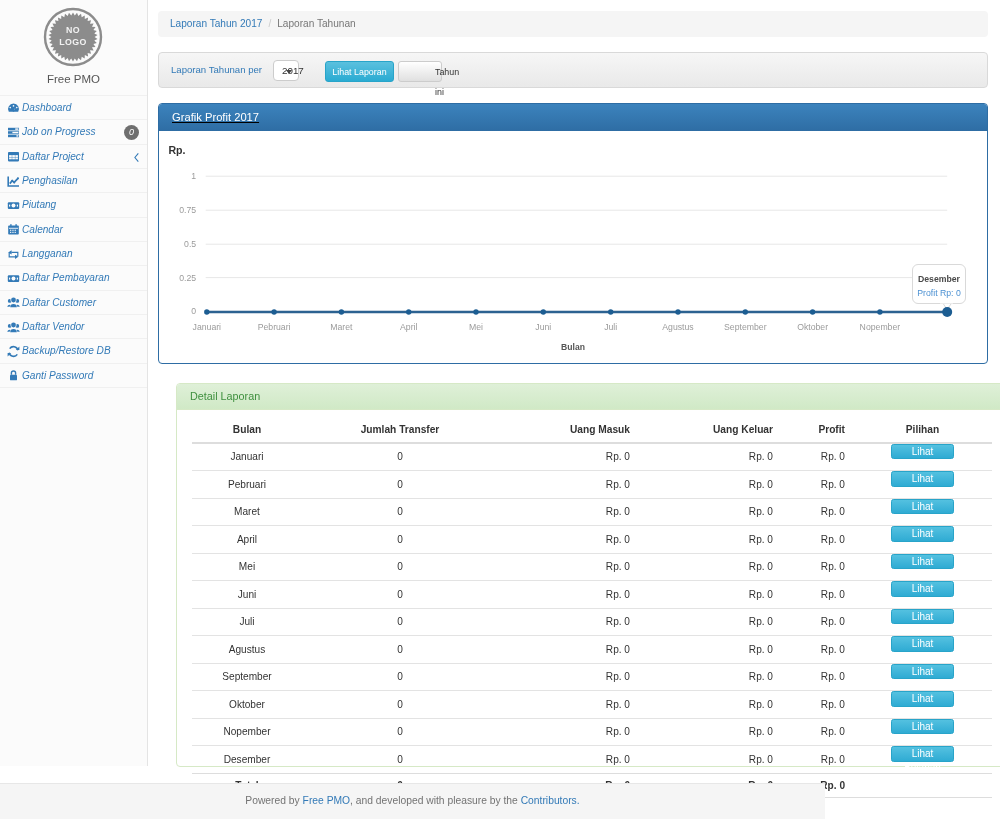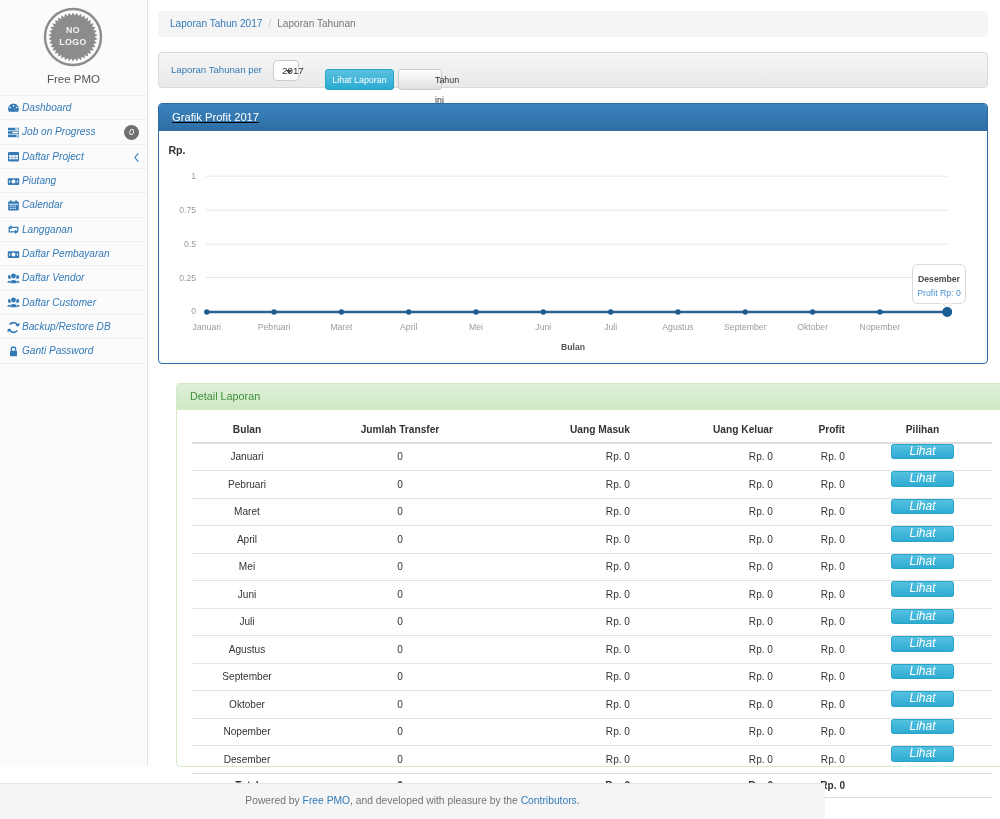--- a/index.html
+++ b/index.html
@@ -10,35 +10,35 @@
 #menu .mt { position:absolute; left:22px; top:0; font-size:10.1px; color:#337ab7; white-space:nowrap; }
 .badge { position:absolute; right:8px; top:5px; width:15px; height:14.5px; background:#6f6f6f; border-radius:8px; color:#fff; font-size:9px; line-height:14.5px; text-align:center; }
 .chev { position:absolute; right:7px; top:7px; }
 #crumb { position:absolute; left:158px; top:11px; width:830px; height:26px; background:#f5f5f5; border-radius:4px; font-size:10.1px; line-height:26px; padding-left:12px; color:#777; }
 #crumb a { color:#337ab7; text-decoration:none; }
 #crumb .sep { color:#ccc; padding:0 6px; }
 #fpanel { position:absolute; left:158px; top:52px; width:830px; height:36px; border:1px solid #d9d9d9; border-radius:4px; background:linear-gradient(to bottom,#f6f6f6,#e9e9e9); }
 #fpanel .lbl { position:absolute; left:12px; top:0; line-height:34px; font-size:9.6px; font-weight:normal; color:#337ab7; }
 #fsel { position:absolute; left:114px; top:7px; width:26px; height:21px; background:#fff; border:1px solid #ccc; border-radius:4px; font-size:9.8px; color:#333; line-height:19px; padding-left:8px; }
 #fsel svg { position:absolute; right:6px; top:8.5px; }
-.btn { position:absolute; top:7.5px; height:21.5px; border-radius:3px; font-size:8.9px; text-align:center; line-height:20px;margin-top:8px; }
+.btn { position:absolute; top:7.5px; height:21.5px; border-radius:3px; font-size:8.9px; text-align:center; line-height:20px; }
 #btn1 { left:166px; width:69px; background:linear-gradient(to bottom,#5bc0de,#2aabd2); border:1px solid #28a4c9; color:#fff; }
 #btn2 { left:239px; width:44px; background:linear-gradient(to bottom,#fff,#e0e0e0); border:1px solid #ccc; color:#333;padding-left:36px; }
 #cpanel { position:absolute; left:158px; top:103px; width:830px; height:261px; border:1px solid #2e6da4; border-radius:4px; background:#fff;text-decoration:underline; }
 #cpanel .hd { height:26.5px; background:linear-gradient(to bottom,#3c83bd,#2e6da4); border-radius:3px 3px 0 0; color:#fff; font-size:11.2px; line-height:26.5px; padding-left:13px; }
 #chart { position:absolute; left:0; top:27px; }
 #dpanel { position:absolute; left:176px; top:383px; width:830px; height:384px; border:1px solid #d6e9c6; border-radius:4px; background:#fff; }
 #dpanel .hd { height:26px; background:linear-gradient(to bottom,#dff0d8,#d0e9c6); border-radius:3px 3px 0 0; color:#3f903f; font-size:10.8px; line-height:25px; padding-left:13px; border-bottom:1px solid #d6e9c6; }
 #tbl { margin:8px 14px 0 15px; width:800px; border-collapse:collapse; font-size:10.1px; color:#333; table-layout:fixed; }
 #tbl th { font-size:10.2px; height:24.5px; border-bottom:2px solid #ddd; font-weight:bold; padding:0 8px; }
 #tbl td { height:24.2px; border-top:1px solid #e3e3e3; padding:0 8px; text-align:center; }
 #tbl tr:first-child td { border-top:none; }
 #tbl .r { text-align:right; }
 #tbl .tot td { font-weight:bold; border-top:1px solid #ddd; border-bottom:1px solid #ddd; }
-.btnb { display:inline-block; width:63px; height:15.5px; background:linear-gradient(to bottom,#54c1e0,#2fabd3); border:1px solid #28a4c9; border-radius:2.5px; color:#fff; font-size:12px; line-height:13.5px;font-style:italic; }
+.btnb { display:inline-block; width:63px; height:15.5px; background:linear-gradient(to bottom,#54c1e0,#2fabd3); border:1px solid #28a4c9; border-radius:2.5px; color:#fff; font-size:10px; line-height:13.5px; }
 #footer { position:absolute; left:0; top:783px; width:825px; height:36px; background:#f5f5f5; border-top:1px solid #e7e7e7; text-align:center; font-size:10.3px; color:#737373; line-height:34px; }
 #footer a { color:#337ab7; text-decoration:none; }
 </style></head>
 <body>
 <div id="side">
 <svg width="60" height="60" viewBox="0 0 60 60" style="position:absolute;left:43px;top:7px">
 <circle cx="30" cy="30" r="28" fill="none" stroke="#8c8c8c" stroke-width="2.4"></circle>
 <polygon points="30.0,5.4 31.8,8.5 34.0,5.7 35.3,9.1 38.0,6.7 38.7,10.2 41.7,8.4 41.8,11.9 45.1,10.6 44.6,14.1 48.1,13.3 47.0,16.7 50.6,16.5 49.0,19.7 52.5,20.1 50.4,23.0 53.8,24.0 51.3,26.4 54.5,28.0 51.6,30.0 54.5,32.0 51.3,33.6 53.8,36.0 50.4,37.0 52.5,39.9 49.0,40.3 50.6,43.5 47.0,43.3 48.1,46.7 44.6,45.9 45.1,49.4 41.8,48.1 41.7,51.6 38.7,49.8 38.0,53.3 35.3,50.9 34.0,54.3 31.8,51.5 30.0,54.6 28.2,51.5 26.0,54.3 24.7,50.9 22.0,53.3 21.3,49.8 18.3,51.6 18.2,48.1 14.9,49.4 15.4,45.9 11.9,46.7 13.0,43.3 9.4,43.5 11.0,40.3 7.5,39.9 9.6,37.0 6.2,36.0 8.7,33.6 5.5,32.0 8.4,30.0 5.5,28.0 8.7,26.4 6.2,24.0 9.6,23.0 7.5,20.1 11.0,19.7 9.4,16.5 13.0,16.7 11.9,13.3 15.4,14.1 14.9,10.6 18.2,11.9 18.3,8.4 21.3,10.2 22.0,6.7 24.7,9.1 26.0,5.7 28.2,8.5" fill="#8c8c8c"></polygon>
 <text x="30" y="26" text-anchor="middle" font-family="Liberation Sans, sans-serif" font-size="8.8" font-weight="bold" letter-spacing="0.4" fill="#f2f2f2">NO</text>
 <text x="30" y="38" text-anchor="middle" font-family="Liberation Sans, sans-serif" font-size="8.8" font-weight="bold" letter-spacing="0.4" fill="#f2f2f2">LOGO</text>
@@ -78,20 +78,30 @@
           <rect x="5.2" y="7.4" width="2.7" height="1.9" fill="#fbfbfb"></rect>
           <rect x="8.3" y="7.4" width="2.6" height="1.9" fill="#fbfbfb"></rect>
         </svg>
         <span class="mt">Daftar Project</span>
         <svg class="chev" width="7" height="11" viewBox="0 0 7 11">
           <path d="M5.3 1.4 1.9 5.5 5.3 9.6" stroke="#337ab7" stroke-width="1.1" fill="none"></path>
         </svg>
       </li>
 <li>
         <svg class="mi" width="13" height="13" viewBox="0 0 13 13">
+          <path d="M1.2 1.5 V11 H12" stroke="#337ab7" stroke-width="1.6" fill="none"></path>
+          <path d="M2.8 8.6 5.2 5.8 7.2 7.4 11.2 3.2" stroke="#337ab7" stroke-width="1.7" fill="none"></path>
+          <circle cx="5.2" cy="5.8" r="1" fill="#337ab7"></circle>
+          <circle cx="7.2" cy="7.4" r="1" fill="#337ab7"></circle>
+          <circle cx="11" cy="3.3" r="1" fill="#337ab7"></circle>
+        </svg>
+        <span class="mt">Penghasilan</span>
+      </li>
+<li>
+        <svg class="mi" width="13" height="13" viewBox="0 0 13 13">
           <rect x="0.8" y="3.2" width="11.4" height="6.8" rx="1" fill="#337ab7"></rect>
           <circle cx="6.5" cy="6.6" r="2" fill="#fbfbfb"></circle>
           <rect x="2" y="5.6" width="1.2" height="2" fill="#fbfbfb"></rect>
           <rect x="9.8" y="5.6" width="1.2" height="2" fill="#fbfbfb"></rect>
         </svg>
         <span class="mt">Piutang</span>
       </li>
 <li>
         <svg class="mi" width="13" height="13" viewBox="0 0 13 13">
           <rect x="1.2" y="2.4" width="10.6" height="9.2" rx="0.8" fill="#337ab7"></rect>
@@ -129,34 +139,34 @@
         <svg class="mi" width="13" height="13" viewBox="0 0 13 13">
           <circle cx="2.7" cy="4.9" r="1.9" fill="#337ab7"></circle>
           <circle cx="10.3" cy="4.9" r="1.9" fill="#337ab7"></circle>
           <path d="M0.2 10.8 a2.6 2.9 0 0 1 5 0z" fill="#337ab7"></path>
           <path d="M7.8 10.8 a2.6 2.9 0 0 1 5 0z" fill="#337ab7"></path>
           <circle cx="6.5" cy="3.9" r="3" fill="#fbfbfb"></circle>
           <circle cx="6.5" cy="4" r="2.4" fill="#337ab7"></circle>
           <path d="M2.7 11.4 a3.8 3.6 0 0 1 7.6 0z" fill="#fbfbfb"></path>
           <path d="M3.2 11.2 a3.3 3.2 0 0 1 6.6 0z" fill="#337ab7"></path>
         </svg>
-        <span class="mt">Daftar Vendor</span>
+        <span class="mt">Daftar Customer</span>
       </li>
 <li>
         <svg class="mi" width="13" height="13" viewBox="0 0 13 13">
           <circle cx="2.7" cy="4.9" r="1.9" fill="#337ab7"></circle>
           <circle cx="10.3" cy="4.9" r="1.9" fill="#337ab7"></circle>
           <path d="M0.2 10.8 a2.6 2.9 0 0 1 5 0z" fill="#337ab7"></path>
           <path d="M7.8 10.8 a2.6 2.9 0 0 1 5 0z" fill="#337ab7"></path>
           <circle cx="6.5" cy="3.9" r="3" fill="#fbfbfb"></circle>
           <circle cx="6.5" cy="4" r="2.4" fill="#337ab7"></circle>
           <path d="M2.7 11.4 a3.8 3.6 0 0 1 7.6 0z" fill="#fbfbfb"></path>
           <path d="M3.2 11.2 a3.3 3.2 0 0 1 6.6 0z" fill="#337ab7"></path>
         </svg>
-        <span class="mt">Daftar Customer</span>
+        <span class="mt">Daftar Vendor</span>
       </li>
 <li>
         <svg class="mi" width="13" height="13" viewBox="0 0 13 13">
           <path d="M2.1 7.8 a4.6 4.6 0 0 0 8.2 1.6" stroke="#337ab7" stroke-width="1.6" fill="none"></path>
           <path d="M10.9 5.2 a4.6 4.6 0 0 0-8.2-1.6" stroke="#337ab7" stroke-width="1.6" fill="none"></path>
           <path d="M12.4 4.9 H8.9 L12.4 1.4z" fill="#337ab7"></path>
           <path d="M0.6 8.1 H4.1 L0.6 11.6z" fill="#337ab7"></path>
         </svg>
         <span class="mt">Backup/Restore DB</span>
       </li>

